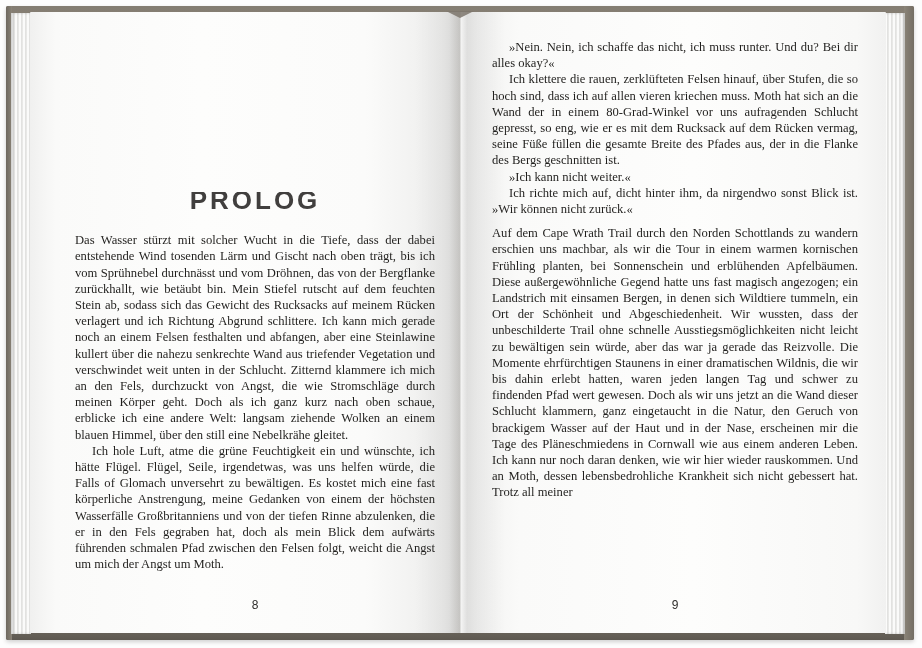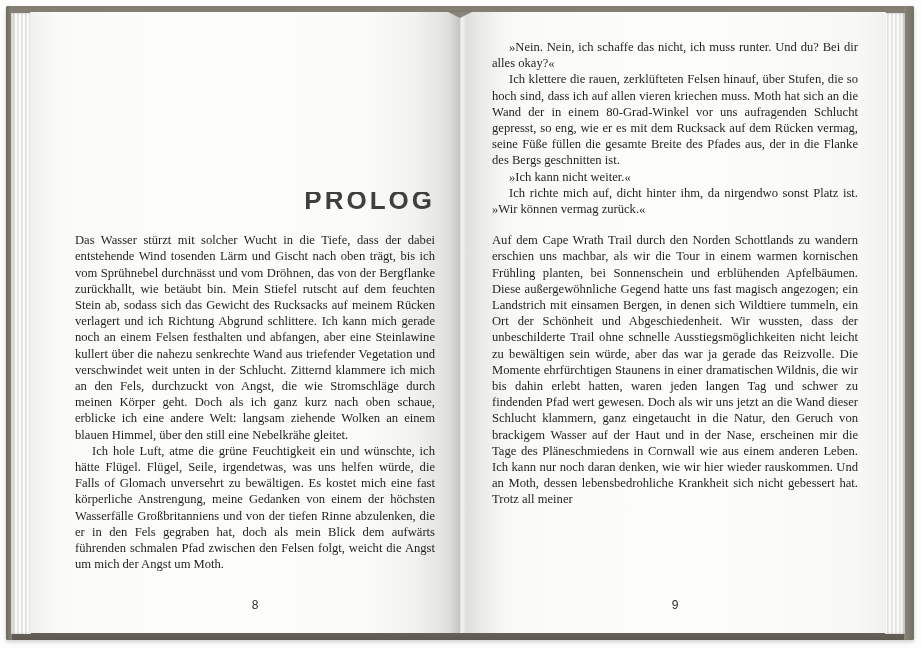--- a/index.html
+++ b/index.html
@@ -85,25 +85,25 @@
   .left-col  { left: 69px;  top: 186px; width: 360px; height: 404px; }
   .right-col { left: 486px; top: 33px;  width: 366px; height: 556px; }
 
   .chapter-heading {
     font-family: "Liberation Sans", sans-serif;
     font-weight: 700;
     font-size: 26px;
     letter-spacing: 3px;
     color: #413f3e;
     margin: 0 0 24px 0;
-    text-align: right;
+    text-align: center;
   }
   .text-col p { margin: 0; text-indent: 17px; }
   .text-col p.no-indent { text-indent: 0; }
-  .text-col p.section-break { margin-top: 15px; }
+  .text-col p.section-break { margin-top: 8px; }
 
   .page-number {
     position: absolute;
     top: 592px;
     font-family: "Liberation Sans", sans-serif;
     font-size: 12px;
     color: #2e2d2b;
     text-align: center;
   }
   .pn-left  { left: 69px;  width: 360px; }
@@ -127,17 +127,17 @@
     <h1 class="chapter-heading">PROLOG</h1>
     <p class="no-indent">Das Wasser stürzt mit solcher Wucht in die Tiefe, dass der dabei entstehende Wind tosenden Lärm und Gischt nach oben trägt, bis ich vom Sprühnebel durchnässt und vom Dröhnen, das von der Bergflanke zurückhallt, wie betäubt bin. Mein Stiefel rutscht auf dem feuchten Stein ab, sodass sich das Gewicht des Rucksacks auf meinem Rücken verlagert und ich Richtung Abgrund schlittere. Ich kann mich gerade noch an einem Felsen festhalten und abfangen, aber eine Steinlawine kullert über die nahezu senkrechte Wand aus triefender Vegetation und verschwindet weit unten in der Schlucht. Zitternd klammere ich mich an den Fels, durchzuckt von Angst, die wie Stromschläge durch meinen Körper geht. Doch als ich ganz kurz nach oben schaue, erblicke ich eine andere Welt: langsam ziehende Wolken an einem blauen Himmel, über den still eine Nebelkrähe gleitet.</p>
     <p>Ich hole Luft, atme die grüne Feuchtigkeit ein und wünschte, ich hätte Flügel. Flügel, Seile, irgendetwas, was uns helfen würde, die Falls of Glomach unversehrt zu bewältigen. Es kostet mich eine fast körperliche Anstrengung, meine Gedanken von einem der höchsten Wasserfälle Großbritanniens und von der tiefen Rinne abzulenken, die er in den Fels gegraben hat, doch als mein Blick dem aufwärts führenden schmalen Pfad zwischen den Felsen folgt, weicht die Angst um mich der Angst um Moth.</p>
   </div>
   <div class="page-number pn-left">8</div>
 
   <div class="text-col right-col">
     <p>»Nein. Nein, ich schaffe das nicht, ich muss runter. Und du? Bei dir alles okay?«</p>
     <p>Ich klettere die rauen, zerklüfteten Felsen hinauf, über Stufen, die so hoch sind, dass ich auf allen vieren kriechen muss. Moth hat sich an die Wand der in einem 80-Grad-Winkel vor uns aufragenden Schlucht gepresst, so eng, wie er es mit dem Rucksack auf dem Rücken vermag, seine Füße füllen die gesamte Breite des Pfades aus, der in die Flanke des Bergs geschnitten ist.</p>
     <p>»Ich kann nicht weiter.«</p>
-    <p>Ich richte mich auf, dicht hinter ihm, da nirgendwo sonst Platz ist. »Wir können vermag zurück.«</p>
+    <p>Ich richte mich auf, dicht hinter ihm, da nirgendwo sonst Blick ist. »Wir können nicht zurück.«</p>
     <p class="no-indent section-break">Auf dem Cape Wrath Trail durch den Norden Schottlands zu wandern erschien uns machbar, als wir die Tour in einem warmen kornischen Frühling planten, bei Sonnenschein und erblühenden Apfelbäumen. Diese außergewöhnliche Gegend hatte uns fast magisch angezogen; ein Landstrich mit einsamen Bergen, in denen sich Wildtiere tummeln, ein Ort der Schönheit und Abgeschiedenheit. Wir wussten, dass der unbeschilderte Trail ohne schnelle Ausstiegsmöglichkeiten nicht leicht zu bewältigen sein würde, aber das war ja gerade das Reizvolle. Die Momente ehrfürchtigen Staunens in einer dramatischen Wildnis, die wir bis dahin erlebt hatten, waren jeden langen Tag und schwer zu findenden Pfad wert gewesen. Doch als wir uns jetzt an die Wand dieser Schlucht klammern, ganz eingetaucht in die Natur, den Geruch von brackigem Wasser auf der Haut und in der Nase, erscheinen mir die Tage des Pläneschmiedens in Cornwall wie aus einem anderen Leben. Ich kann nur noch daran denken, wie wir hier wieder rauskommen. Und an Moth, dessen lebensbedrohliche Krankheit sich nicht gebessert hat. Trotz all meiner</p>
   </div>
   <div class="page-number pn-right">9</div>
 </div>
 
 </body></html>

